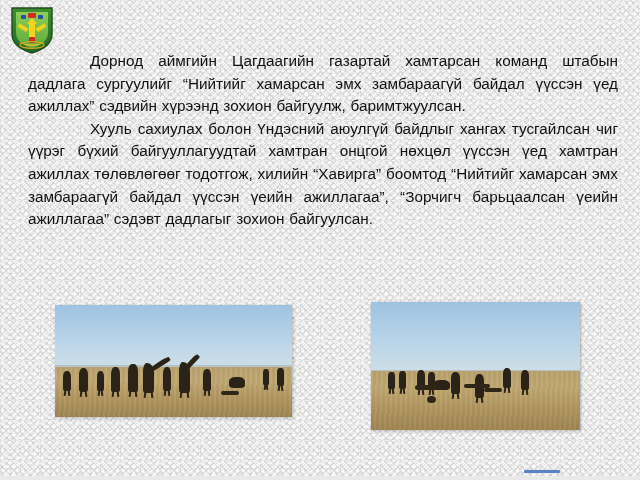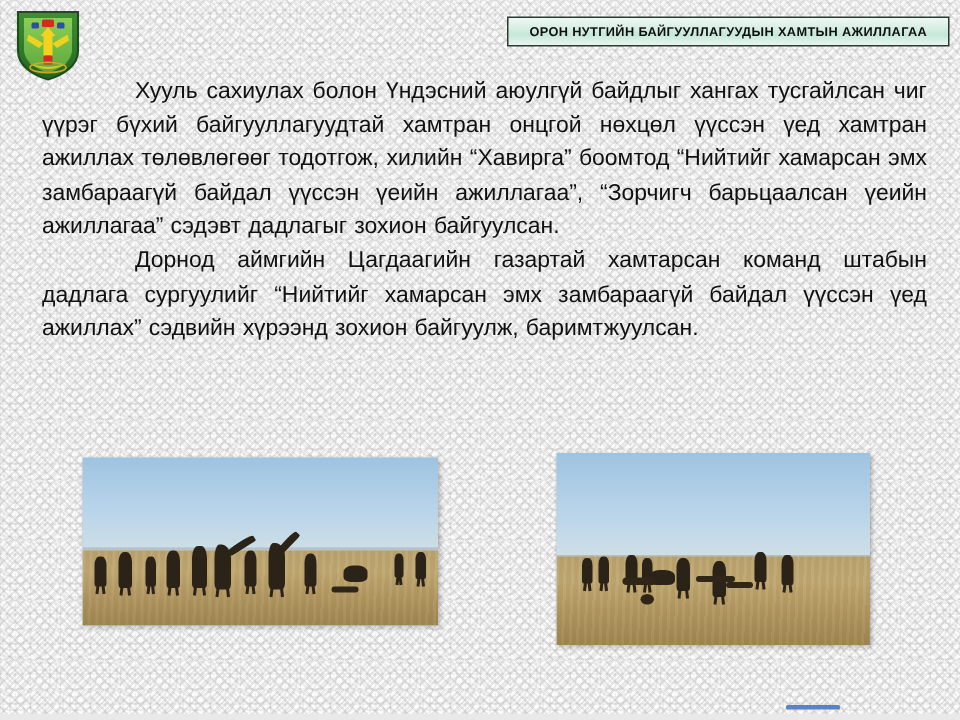--- a/index.html
+++ b/index.html
@@ -232,27 +232,24 @@
       <rect x="32" y="11" width="5" height="4" rx="1" fill="#2b4fa8"></rect>
       <path d="M26 14 L31 20 L29 20 L29 33 L23 33 L23 20 L21 20 Z" fill="#f2d41e"></path>
       <path d="M13 19 L23 25 L20 28 L12 23 Z" fill="#f2d41e" opacity="0.95"></path>
       <path d="M39 19 L29 25 L32 28 L40 23 Z" fill="#f2d41e" opacity="0.95"></path>
       <rect x="23" y="33" width="6" height="6" rx="1" fill="#d42a24"></rect>
       <path d="M13 38 Q26 46 39 38 Q26 43 13 38 Z" fill="#e0c22a"></path>
       <ellipse cx="26" cy="41" rx="12" ry="3.4" fill="none" stroke="#c9a91f" stroke-width="1.1"></ellipse>
     </svg>
   </div>
 
-  <div class="header-banner">
-    <span class="header-banner-text">ОРОН НУТГИЙН БАЙГУУЛЛАГУУДЫН ХАМТЫН АЖИЛЛАГАА</span>
-  </div>
 
   <div class="body-text">
+    <p class="para">Дорнод аймгийн Цагдаагийн газартай хамтарсан команд штабын дадлага сургуулийг “Нийтийг хамарсан эмх замбараагүй байдал үүссэн үед ажиллах” сэдвийн хүрээнд зохион байгуулж, баримтжуулсан.</p>
     <p class="para">Хууль сахиулах болон Үндэсний аюулгүй байдлыг хангах тусгайлсан чиг үүрэг бүхий байгууллагуудтай хамтран онцгой нөхцөл үүссэн үед хамтран ажиллах төлөвлөгөөг тодотгож, хилийн “Хавирга” боомтод “Нийтийг хамарсан эмх замбараагүй байдал үүссэн үеийн ажиллагаа”, “Зорчигч барьцаалсан үеийн ажиллагаа” сэдэвт дадлагыг зохион байгуулсан.</p>
-    <p class="para">Дорнод аймгийн Цагдаагийн газартай хамтарсан команд штабын дадлага сургуулийг “Нийтийг хамарсан эмх замбараагүй байдал үүссэн үед ажиллах” сэдвийн хүрээнд зохион байгуулж, баримтжуулсан.</p>
   </div>
 
   <div class="photo photo-1">
     <div class="photo-inner">
       <div class="sky" style="height:56%;"></div>
       <div class="horizon-haze" style="top:54%;"></div>
       <div class="ground" style="height:45%;"></div>
 
       <div class="figure leg" style="left:8px;  top:66px; width:8px;  height:20px;"></div>
       <div class="figure leg" style="left:24px; top:63px; width:9px;  height:24px;"></div>

